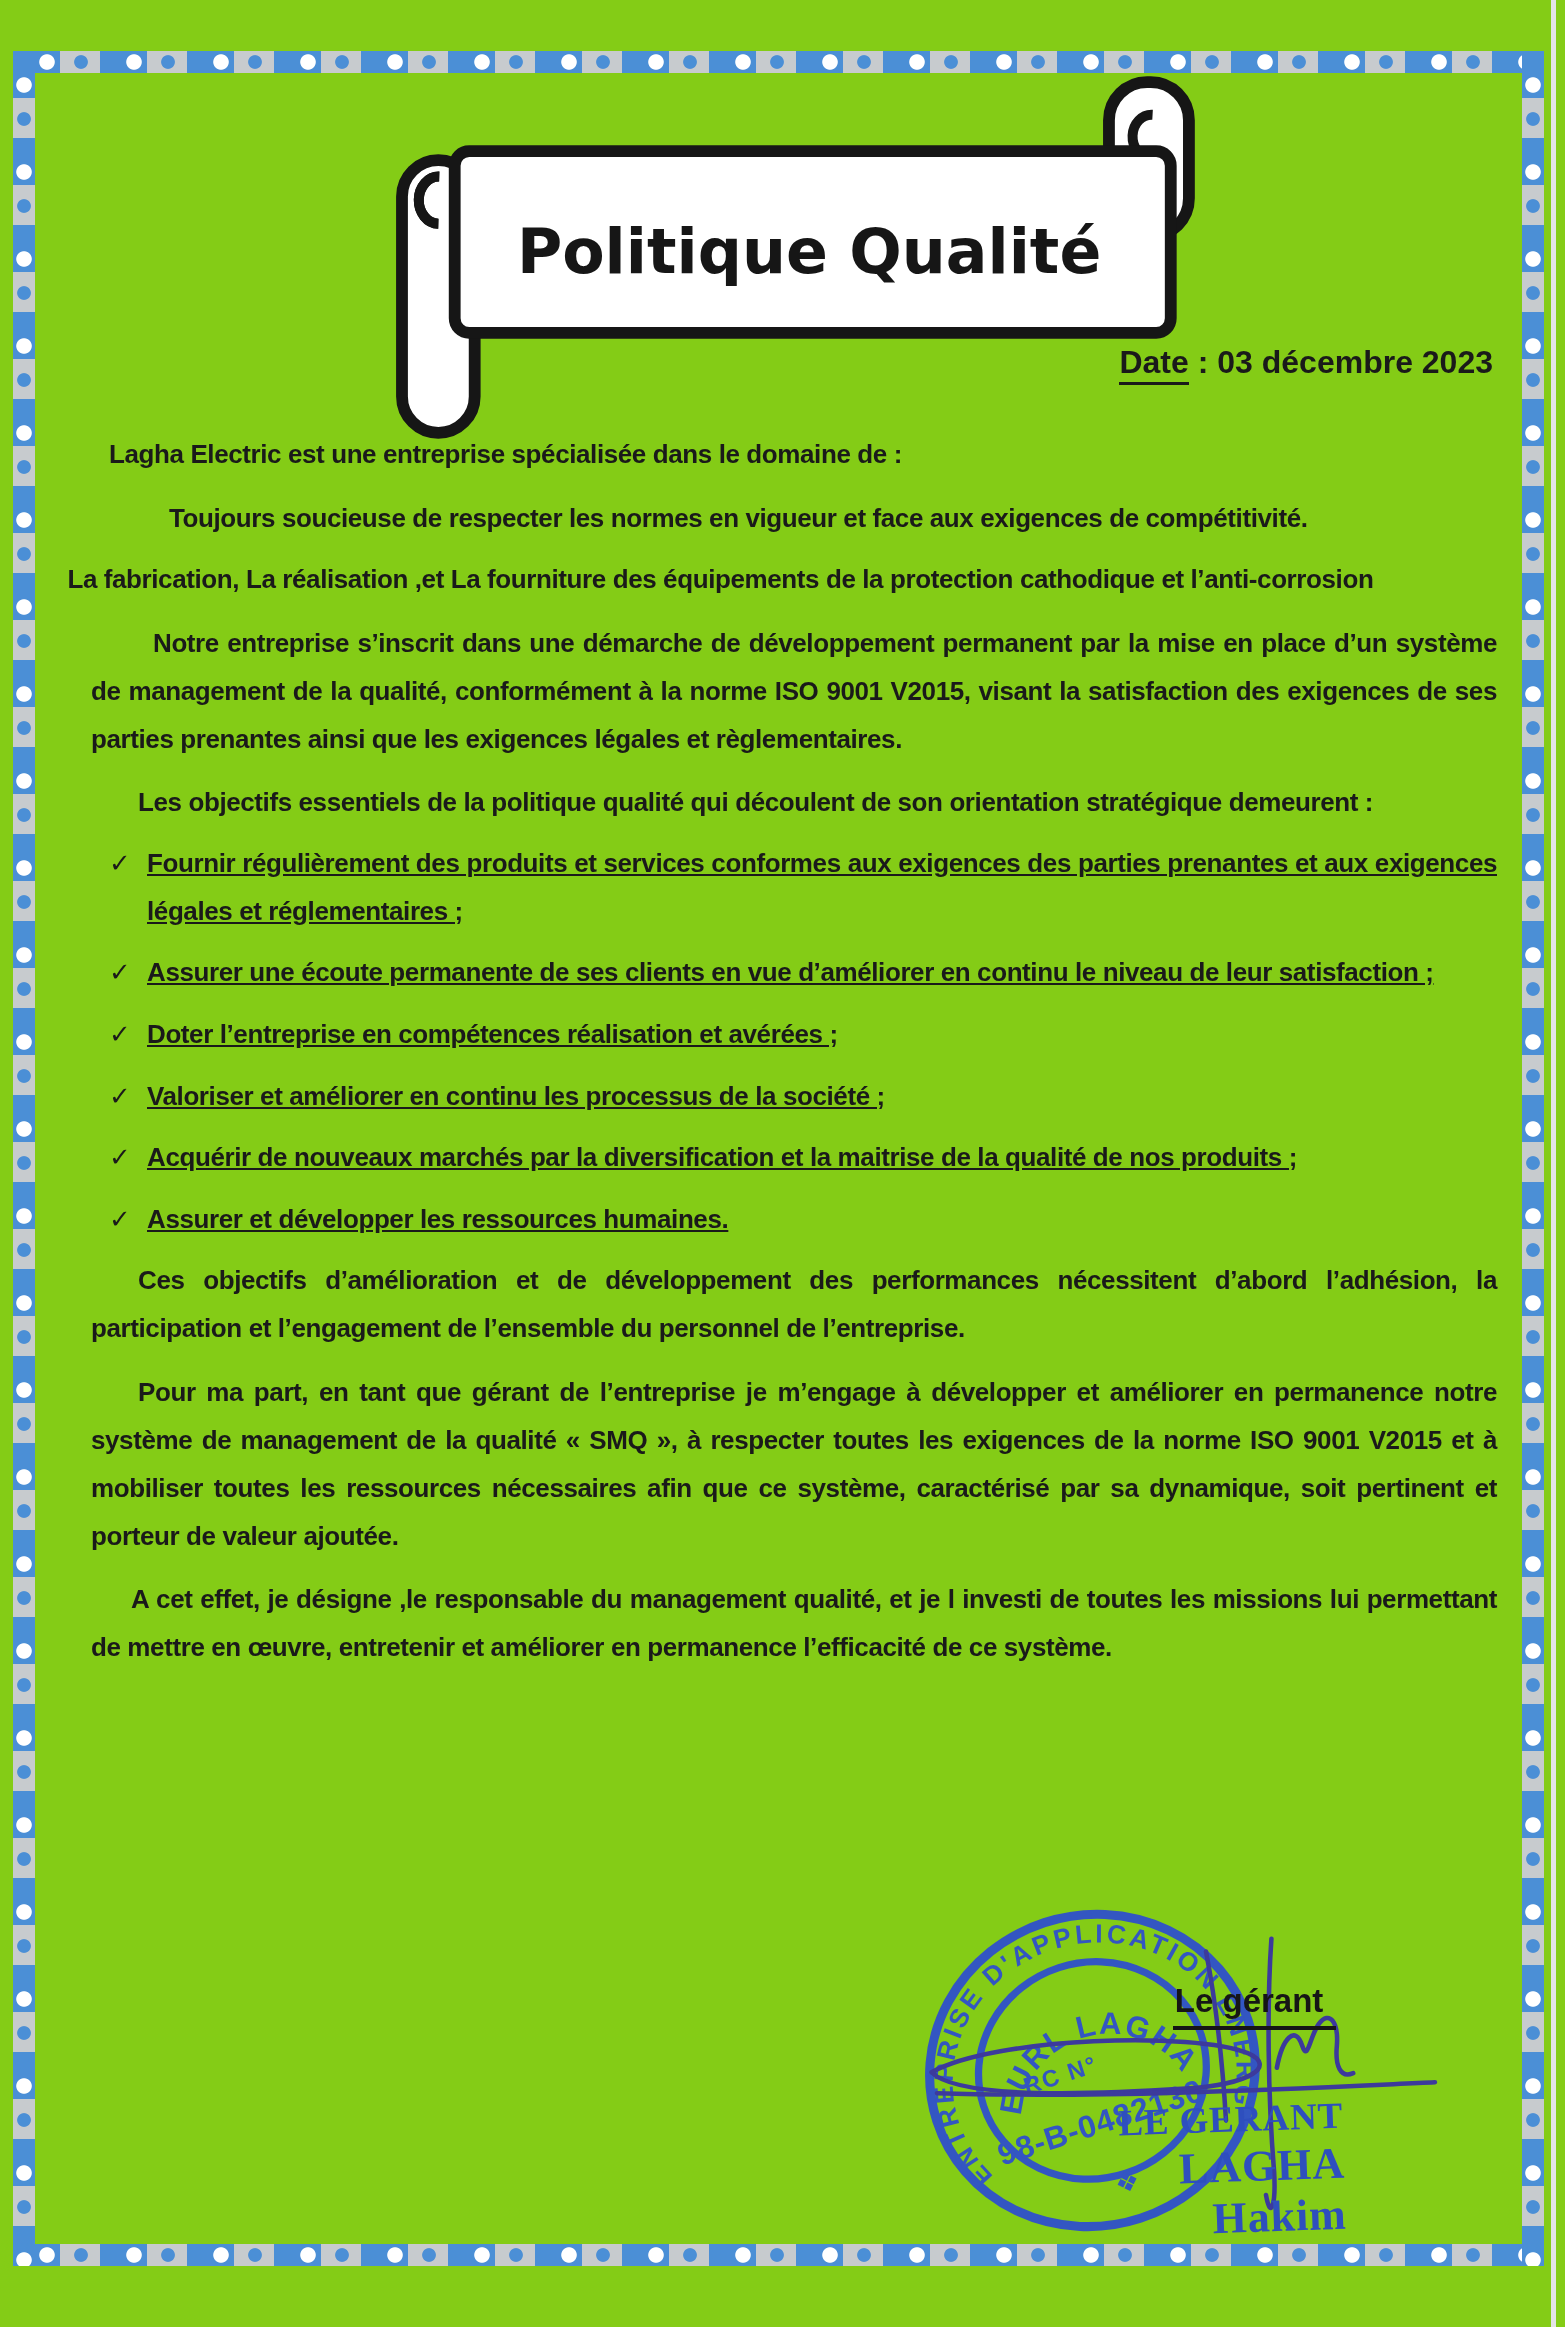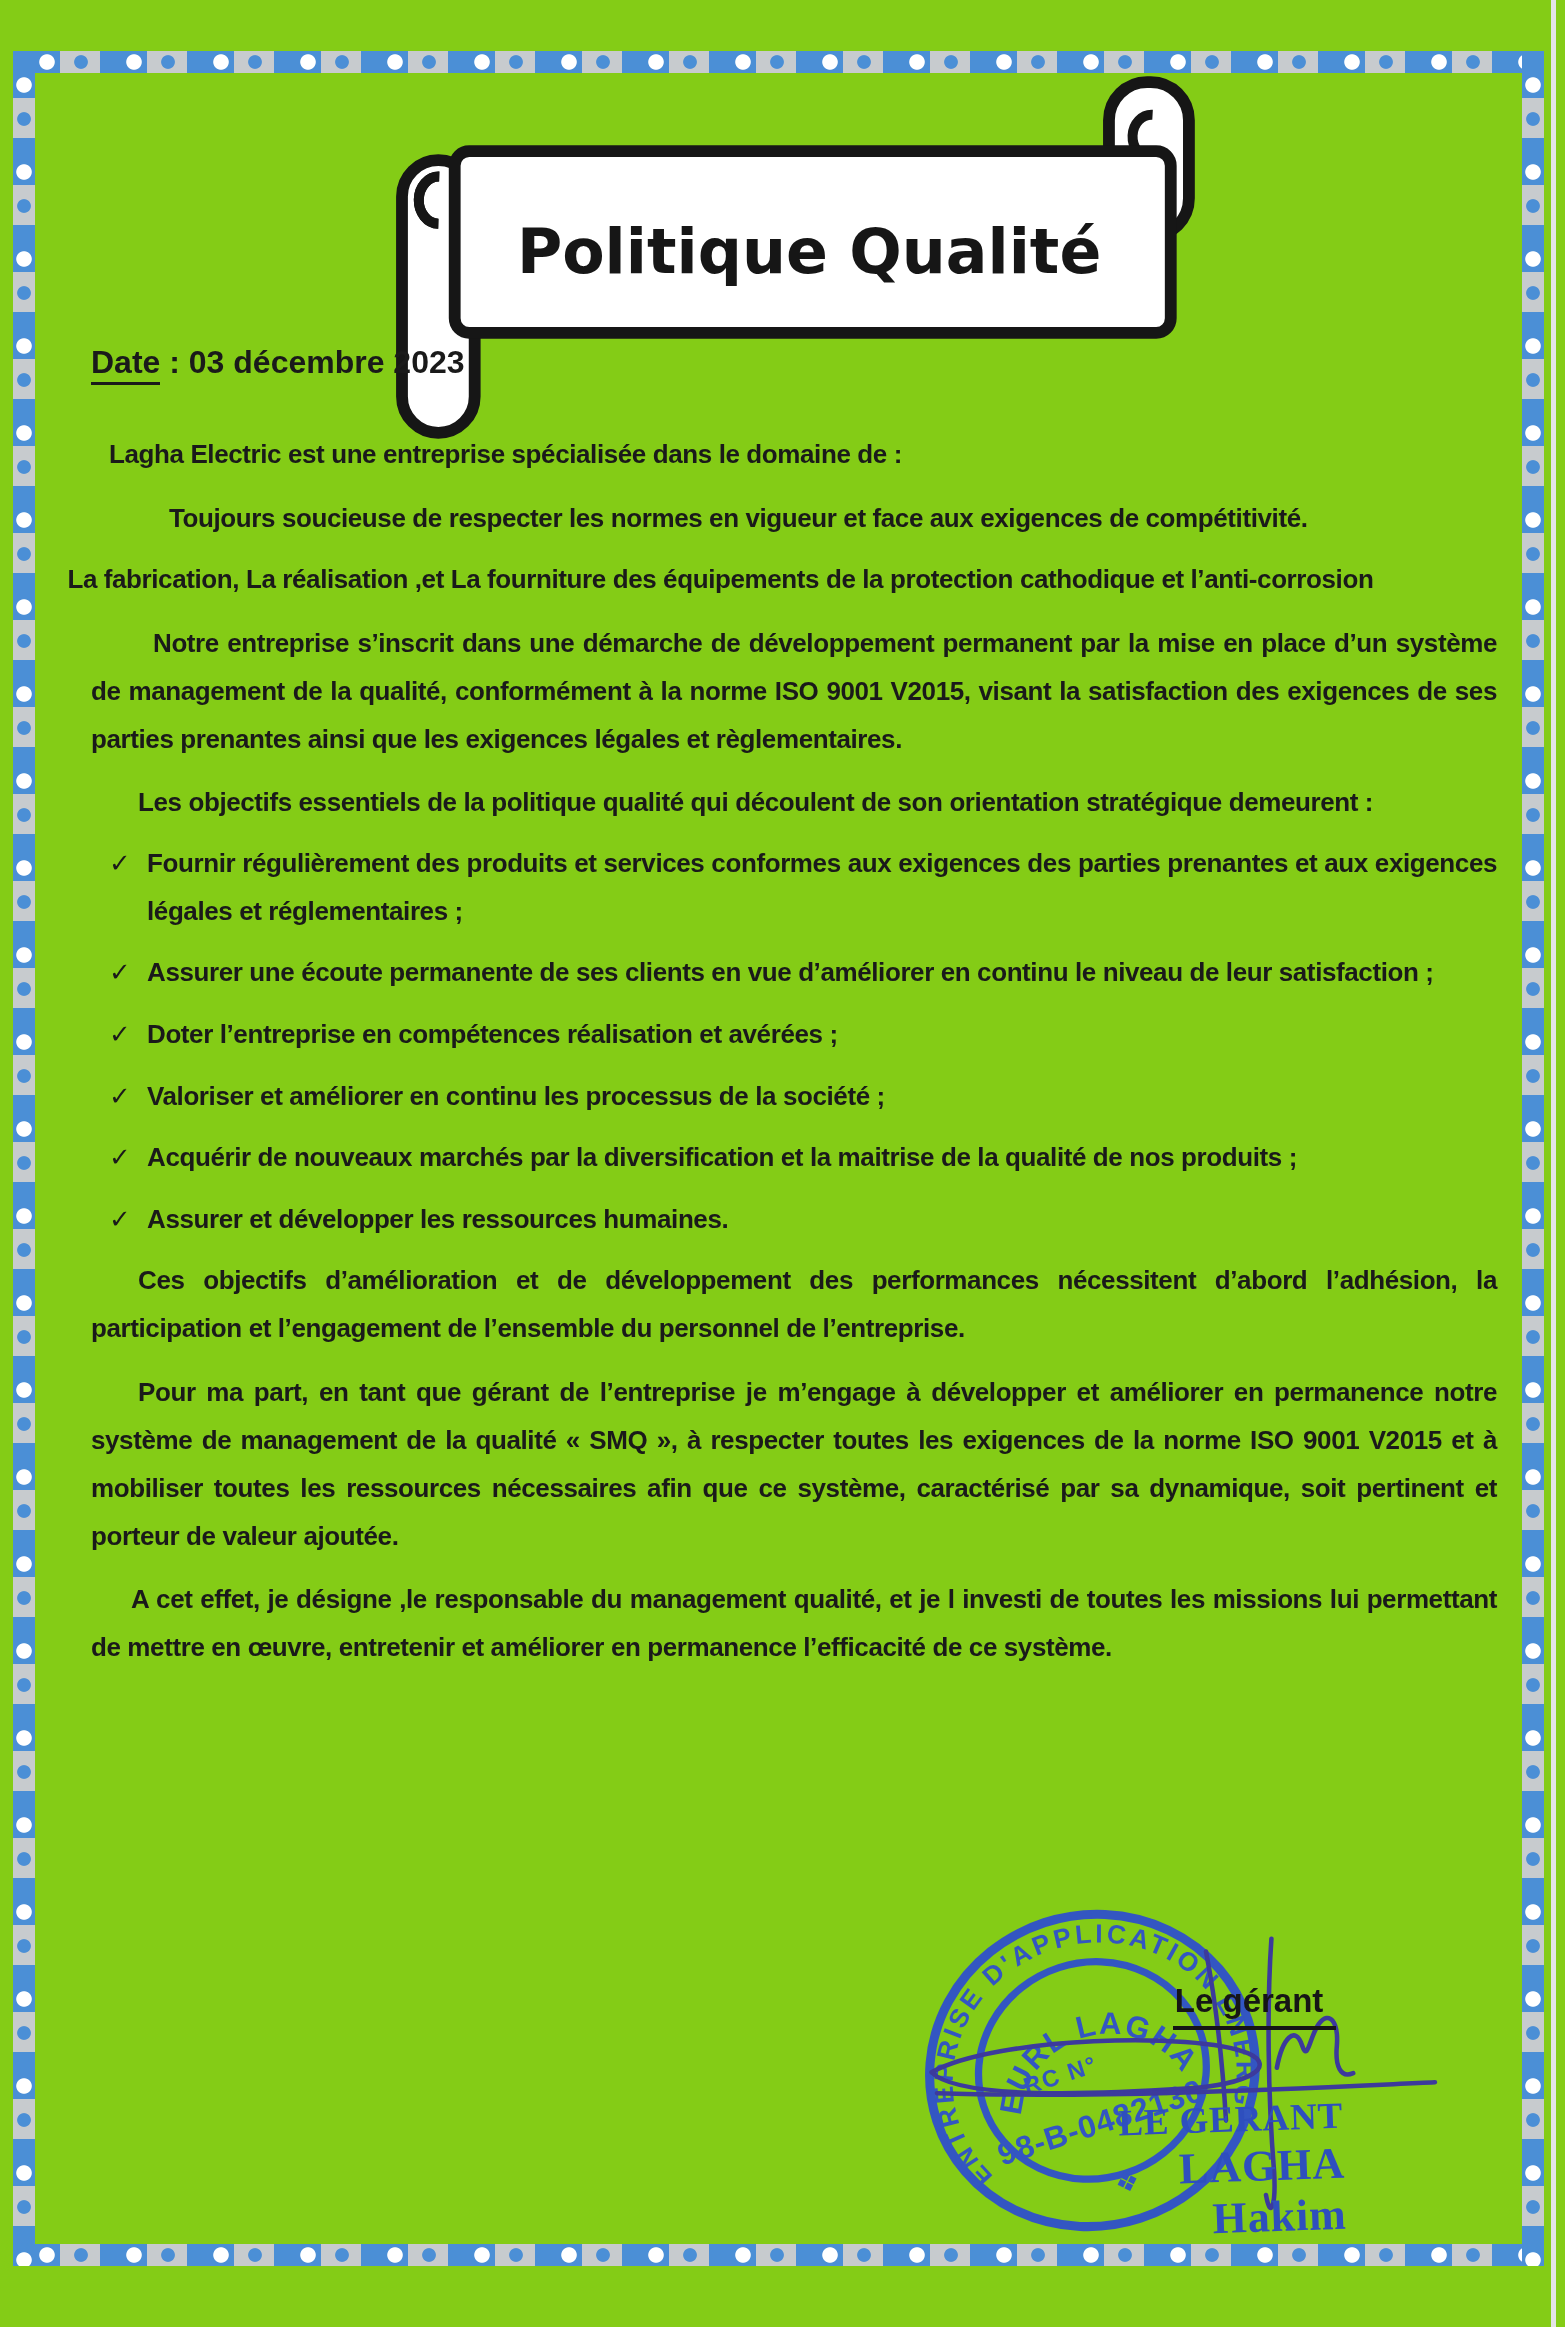--- a/index.html
+++ b/index.html
@@ -40,41 +40,41 @@
   .banner text{
     font-family:"DejaVu Sans","Liberation Sans",sans-serif;
     font-weight:bold;
     font-size:68px;
     fill:#161616;
   }
 
   
   .date-line{
     position:absolute;top:344px;left:91px;width:1402px;
-    font-size:32px;font-weight:bold;z-index:2;
+    text-align:right;font-size:32px;font-weight:bold;z-index:2;
   }
   .date-label{border-bottom:3.6px solid #1a1a1a;padding-bottom:1.8px;}
 
   
   .content{
     position:absolute;top:430px;left:91px;width:1406px;z-index:2;
     font-size:26px;font-weight:bold;letter-spacing:-0.4px;line-height:48px;
   }
   .para{margin:0 0 15.5px 0;text-align:justify;}
   .p-intro{text-indent:18px;text-align:left;}
   .p-activity{margin-left:-23.6px;width:1429px;}
   .p-vigueur{text-indent:78px;text-align:left;margin-bottom:13.6px;}
   .p-demarche{text-indent:62px;}
   .p-objectifs{text-indent:47px;margin-bottom:12.7px;}
   .p-ces{text-indent:47px;margin-top:3.6px;}
   .p-pour{text-indent:47px;}
   .p-effet{text-indent:40px;margin-top:5.5px;}
   .bullet{display:flex;margin:0 0 13.6px 0;padding-left:18px;}
   .bullet .check{flex:0 0 38px;font-weight:normal;}
-  .bullet .btxt{flex:1;text-align:justify;}
+  .bullet .btxt{flex:1;text-align:justify;text-decoration:underline;}
 
   
   .gerant-label{
     position:absolute;left:1173px;top:1982px;z-index:4;
     font-size:33px;font-weight:bold;color:#161616;
     border-bottom:4.5px solid #161616;padding:0 12.7px 5.5px 1.8px;
   }
   .stamp-wrap{position:absolute;left:886px;top:1886px;width:600px;height:418px;z-index:3;}
   .signer{
     position:absolute;left:1036px;top:2098px;width:309px;z-index:4;

